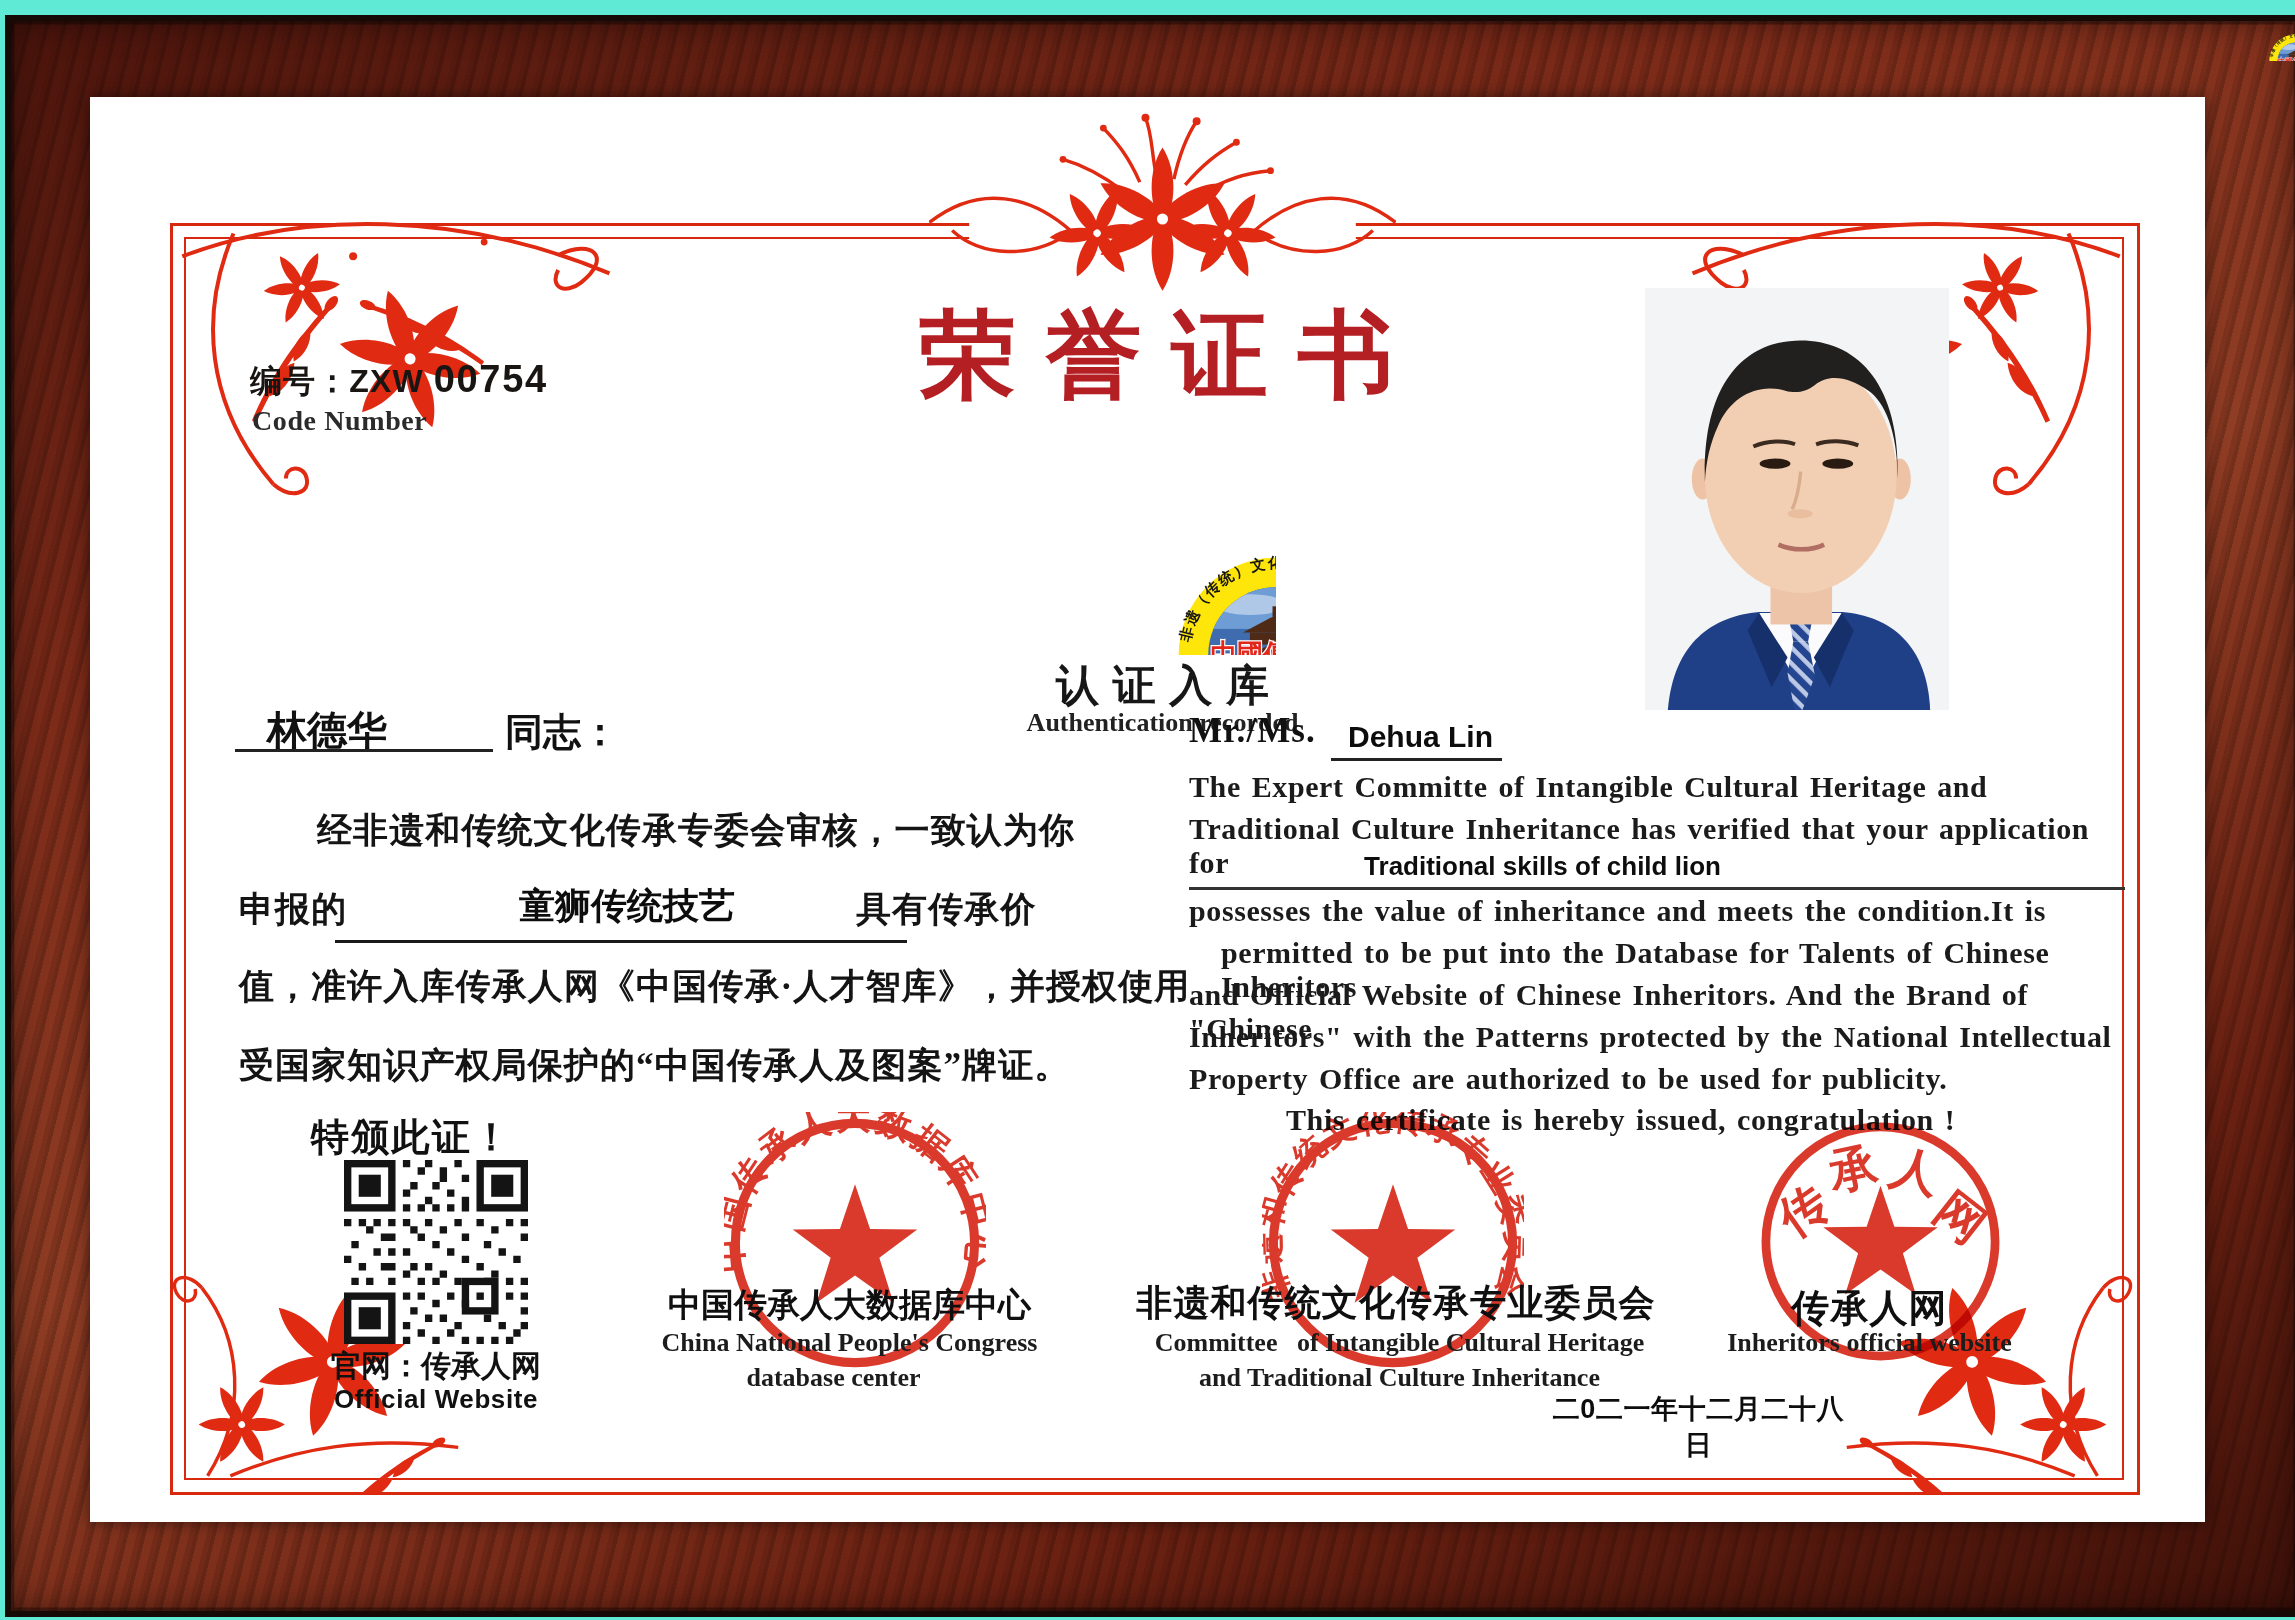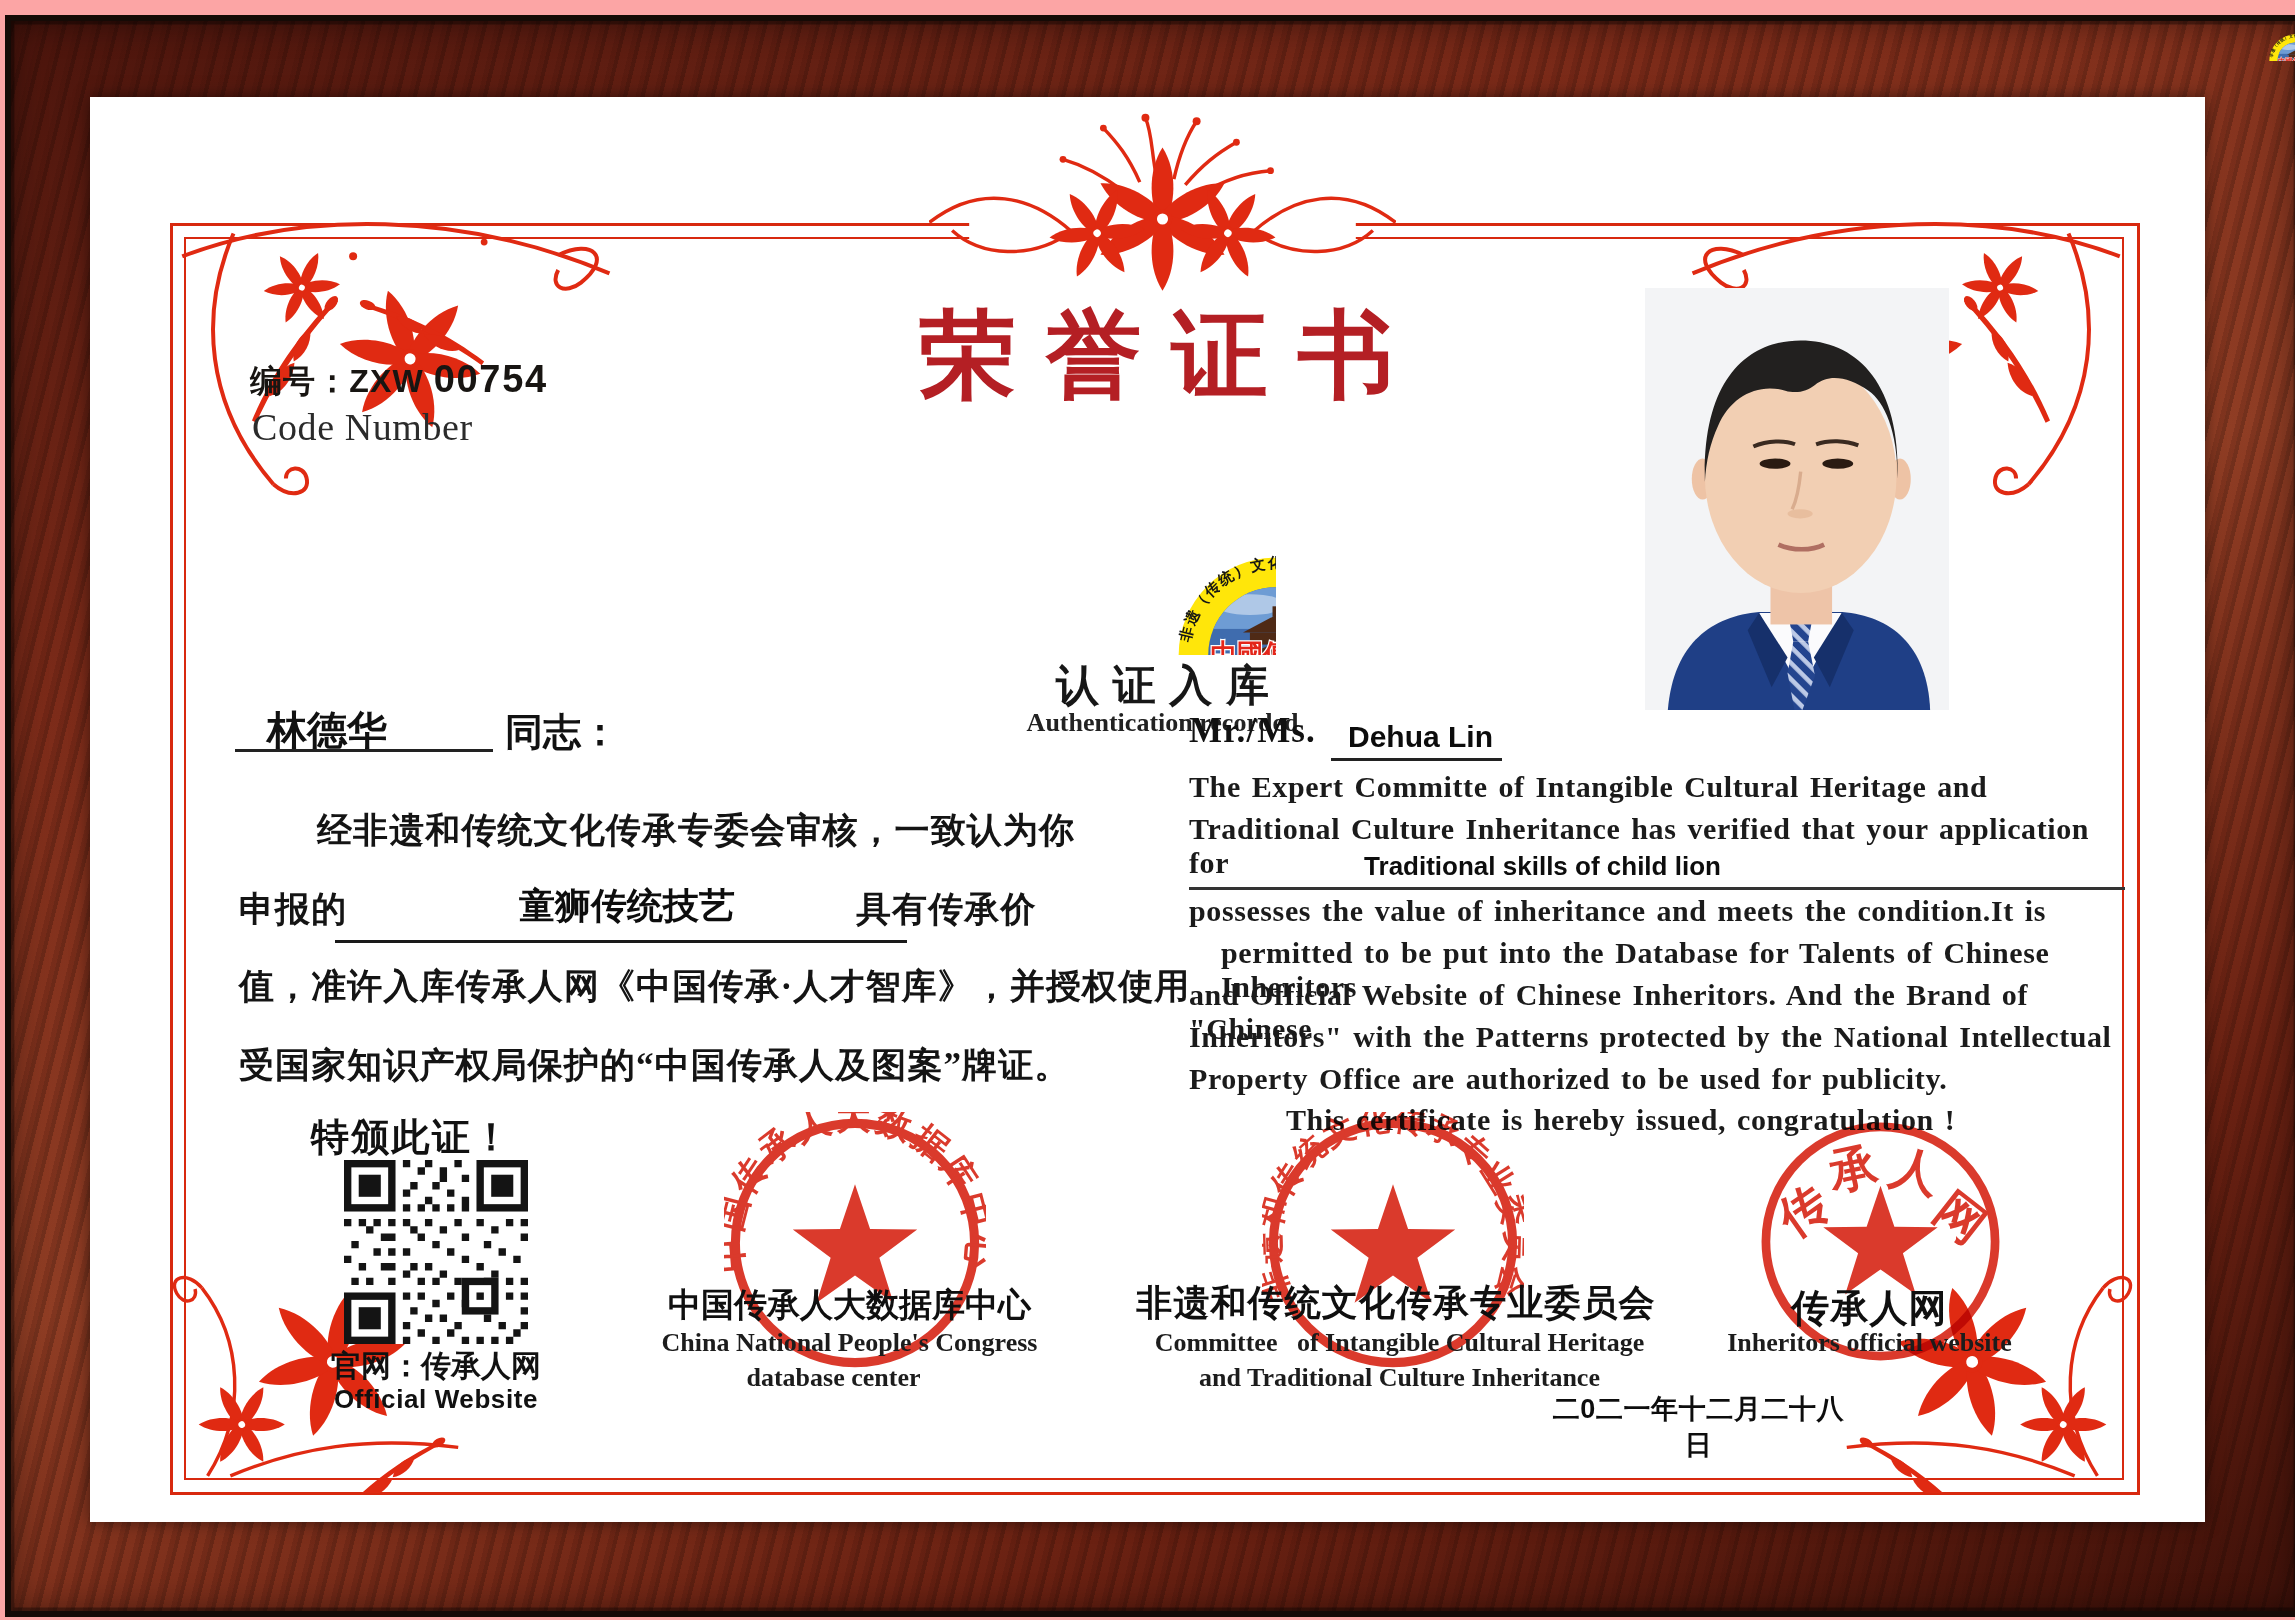--- a/index.html
+++ b/index.html
@@ -1,16 +1,16 @@
 <!DOCTYPE html>
 <html style="font-size:9px"><head>
 <meta charset="utf-8">
 <style>
   html,body{margin:0;padding:0;background:#ffffff;}
-  #page{position:relative;width:2295px;height:1620px;background:#fca5a5;overflow:hidden;
+  #page{position:relative;width:2295px;height:1620px;background:#5eead4;overflow:hidden;
         font-family:"Liberation Serif",serif;}
   
   #frame{position:absolute;left:4.6px;top:15px;width:2286px;height:1590px;
          border:6.8px solid #150a06;
          background:
            repeating-linear-gradient(104deg, rgba(20,6,2,.22) 0 4px, rgba(255,255,255,0) 4px 12px, rgba(60,16,8,.18) 12px 17px),
            linear-gradient(158deg,#4a140c 0%,#7c2b19 28%,#8f3d24 52%,#6a2112 78%,#3f1109 100%);
          box-shadow: inset 0 0 0 3.4px rgba(0,0,0,.35), inset 0 0 34px rgba(0,0,0,.45);}
   #paper{position:absolute;left:90px;top:97px;width:2115px;height:1425px;background:#ffffff;
          box-shadow:0 0 15px rgba(0,0,0,.5);}
@@ -19,21 +19,21 @@
   #rb-outer{left:170px;top:223px;width:1964px;height:1266px;}
   #rb-inner{left:184px;top:237px;width:1936px;height:1239px;border-width:2.3px;}
   
   .orn{position:absolute;pointer-events:none;}
   #orn-tr,#orn-br{transform:scaleX(-1);}
   
   .abs{position:absolute;}
   .ctr{text-align:center;}
   #code-line{left:250px;top:358px;font-family:"Liberation Sans",sans-serif;font-weight:800;font-size:32px;color:#181512;letter-spacing:1.1px;}
   #code-line b{font-size:38px;letter-spacing:1.7px;}
-  #code-caption{left:252px;top:405px;font-weight:400;font-size:38px;color:#2b2b2b;letter-spacing:0.6px;}
+  #code-caption{left:252px;top:405px;font-weight:700;font-size:28px;color:#2b2b2b;letter-spacing:0.6px;}
   #title-cn{left:843px;top:292px;width:627px;font-size:96px;font-weight:900;color:#b41f24;letter-spacing:30px;text-indent:30px;font-family:"Liberation Serif",serif;}
   #title-en{left:843px;top:392px;width:627px;font-size:33px;font-weight:800;color:#b41f24;letter-spacing:0.6px;}
   #logo-wrap{left:1050px;top:429px;width:226px;height:226px;}
   #auth-cn{left:1020px;top:657px;width:285px;font-size:43px;font-weight:700;color:#171717;letter-spacing:13.7px;text-indent:13.7px;}
   #auth-en{left:1006px;top:708px;width:313px;font-size:26px;font-weight:600;color:#222;}
   #photo{left:1645px;top:288px;width:304px;height:422px;background:#f3f4f6;}
   
   #name-cn{left:267px;top:703px;font-family:"Liberation Sans",sans-serif;font-weight:800;font-size:40px;color:#111;}
   #name-underline{left:235px;top:749px;width:258px;height:3.4px;background:#222;}
   #honorific{left:505px;top:707px;font-size:38px;font-weight:700;color:#111;}

